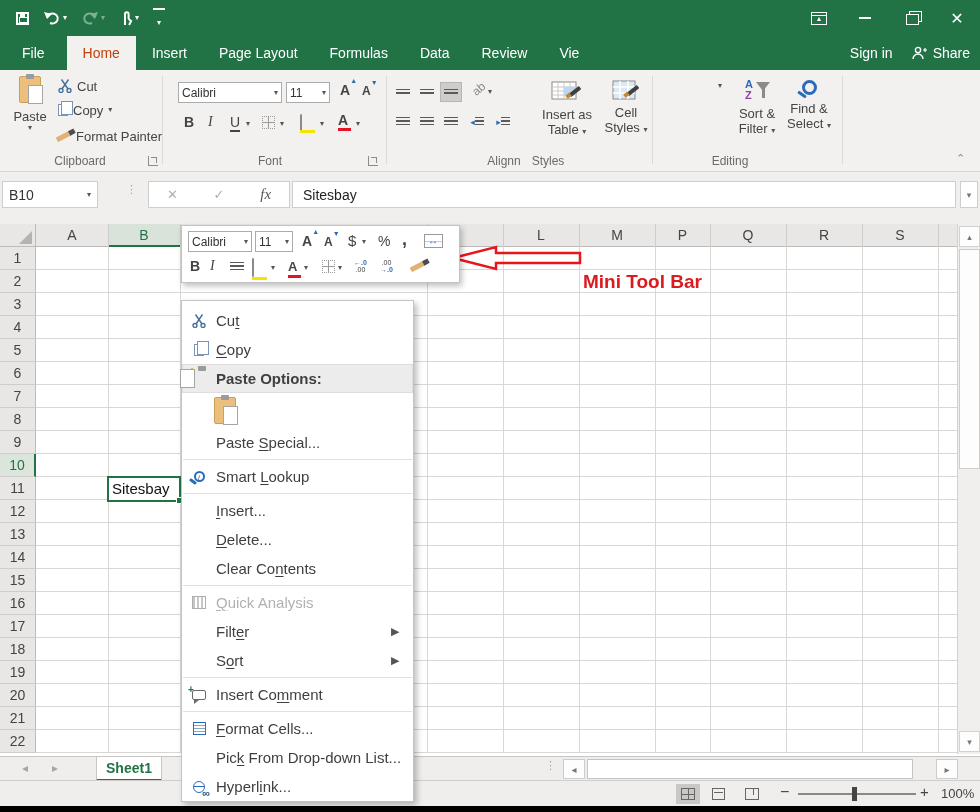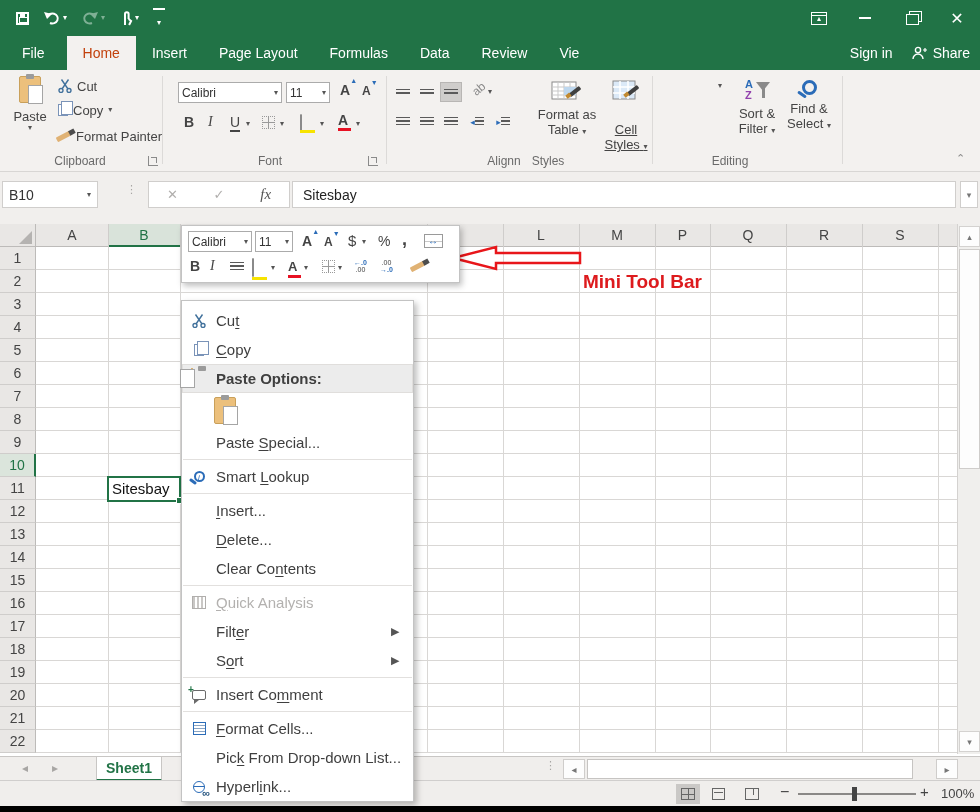--- a/index.html
+++ b/index.html
@@ -305,30 +305,30 @@
     <div class="glabel" style="left:476px;width:56px;overflow:hidden;white-space:nowrap;">Alignn</div>
 
     <div class="bigbtn" style="left:536px;top:8px;width:62px;">
       <svg width="32" height="26" viewBox="0 0 32 26">
           <rect x="1" y="4" width="24" height="17" fill="#fff" stroke="#8a8a8a"></rect>
           <path d="M1 9 H25 M1 13 H25 M1 17 H25 M7 4 V21 M13 4 V21 M19 4 V21" stroke="#c9c9c9" stroke-width="1"></path>
           <rect x="13" y="9" width="12" height="8" fill="#bdd7ee"></rect>
           <rect x="18" y="13" width="13" height="4" rx="1" transform="rotate(-38 22 15)" fill="#404040"></rect>
           <rect x="15" y="16" width="5" height="4" transform="rotate(-38 17 18)" fill="#c28a30"></rect>
         </svg>
-      <span class="twoline" style="position:static;margin-top:3px;"><span>Format as</span><br><span>Table</span> <span class="car dark">▾</span></span>
+      <span class="twoline" style="position:static;margin-top:3px;"><span>Insert as</span><br><span>Table</span> <span class="car dark">▾</span></span>
     </div>
     <div class="bigbtn" style="left:602px;top:8px;width:48px;">
       <svg width="30" height="26" viewBox="0 0 30 26">
           <rect x="2" y="3" width="22" height="18" fill="#dbe9f7" stroke="#8a8a8a"></rect>
           <path d="M2 9 H24 M2 15 H24 M9 3 V21 M17 3 V21" stroke="#fff" stroke-width="1.5"></path>
           <rect x="16" y="12" width="13" height="4" rx="1" transform="rotate(-38 20 14)" fill="#404040"></rect>
           <rect x="13" y="15" width="5" height="4" transform="rotate(-38 15 17)" fill="#c28a30"></rect>
         </svg>
-      <span class="twoline" style="position:static;margin-top:18px;text-decoration:underline;"><span>Cell</span><br><span>Styles</span> <span class="car dark">▾</span></span>
+      <span class="twoline" style="position:static;margin-top:1px;"><span>Cell</span><br><span>Styles</span> <span class="car dark">▾</span></span>
     </div>
     <div class="glabel" style="left:518px;width:60px;">Styles</div>
     <div class="gdiv" style="left:652px;"></div>
     <span class="car dark" style="position:absolute;left:718px;top:12px;">▾</span>
 
     <div class="bigbtn" style="left:732px;top:8px;width:50px;">
       <span class="azicon">
           <span class="a">A</span>
           <span class="z">Z</span>
           <span class="funnel"></span>

